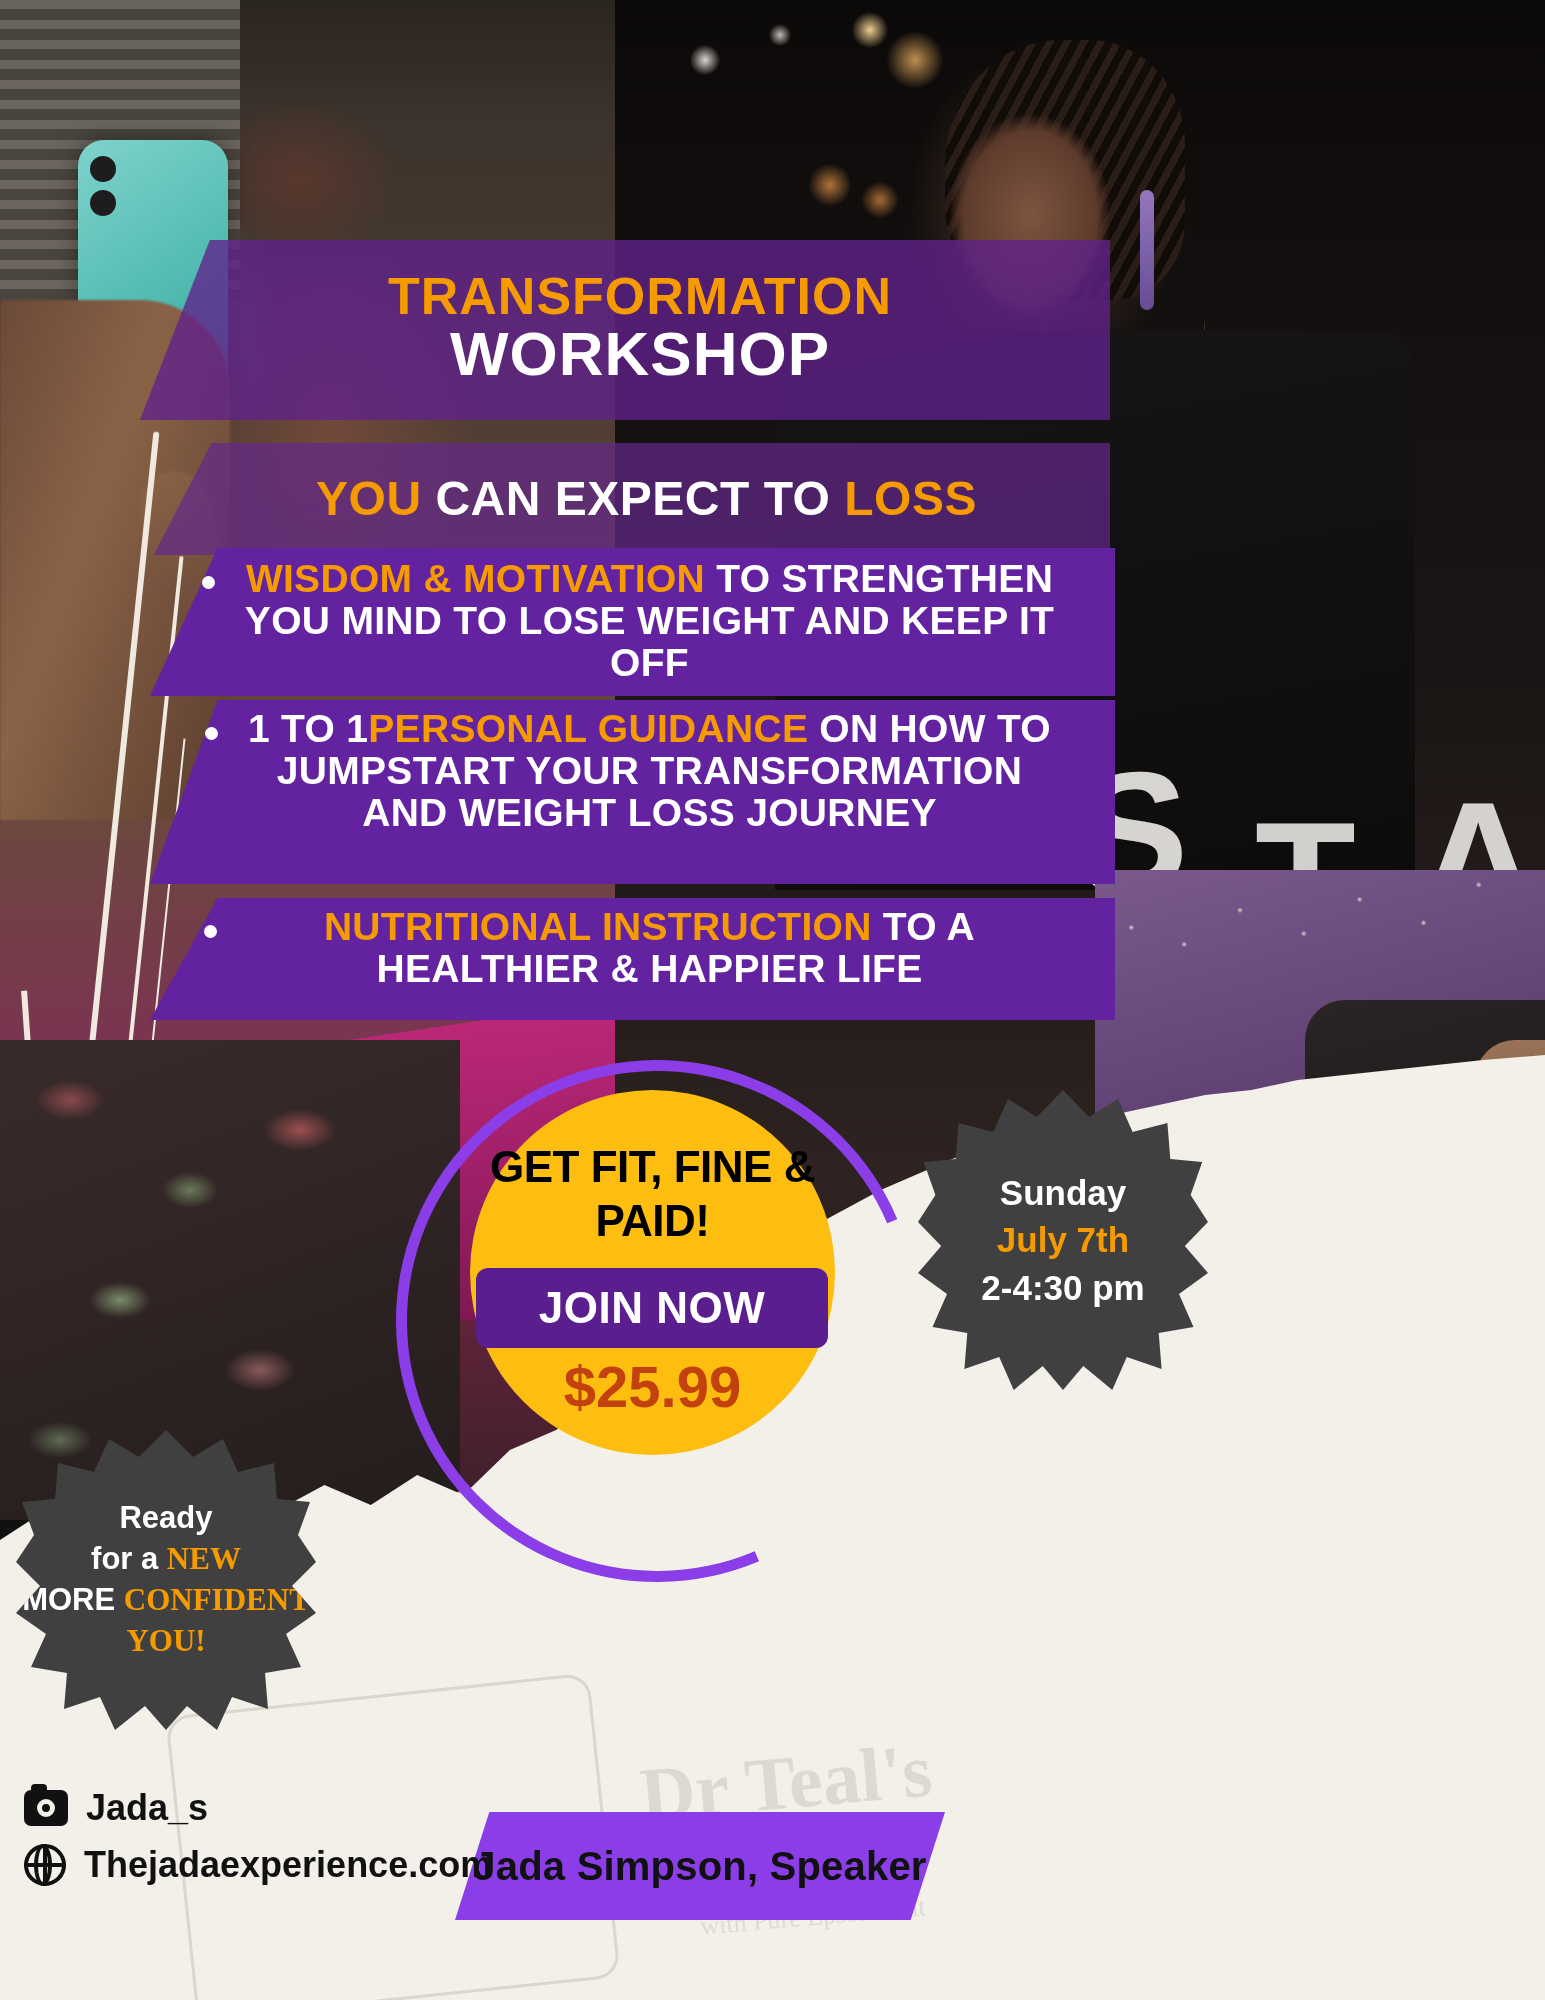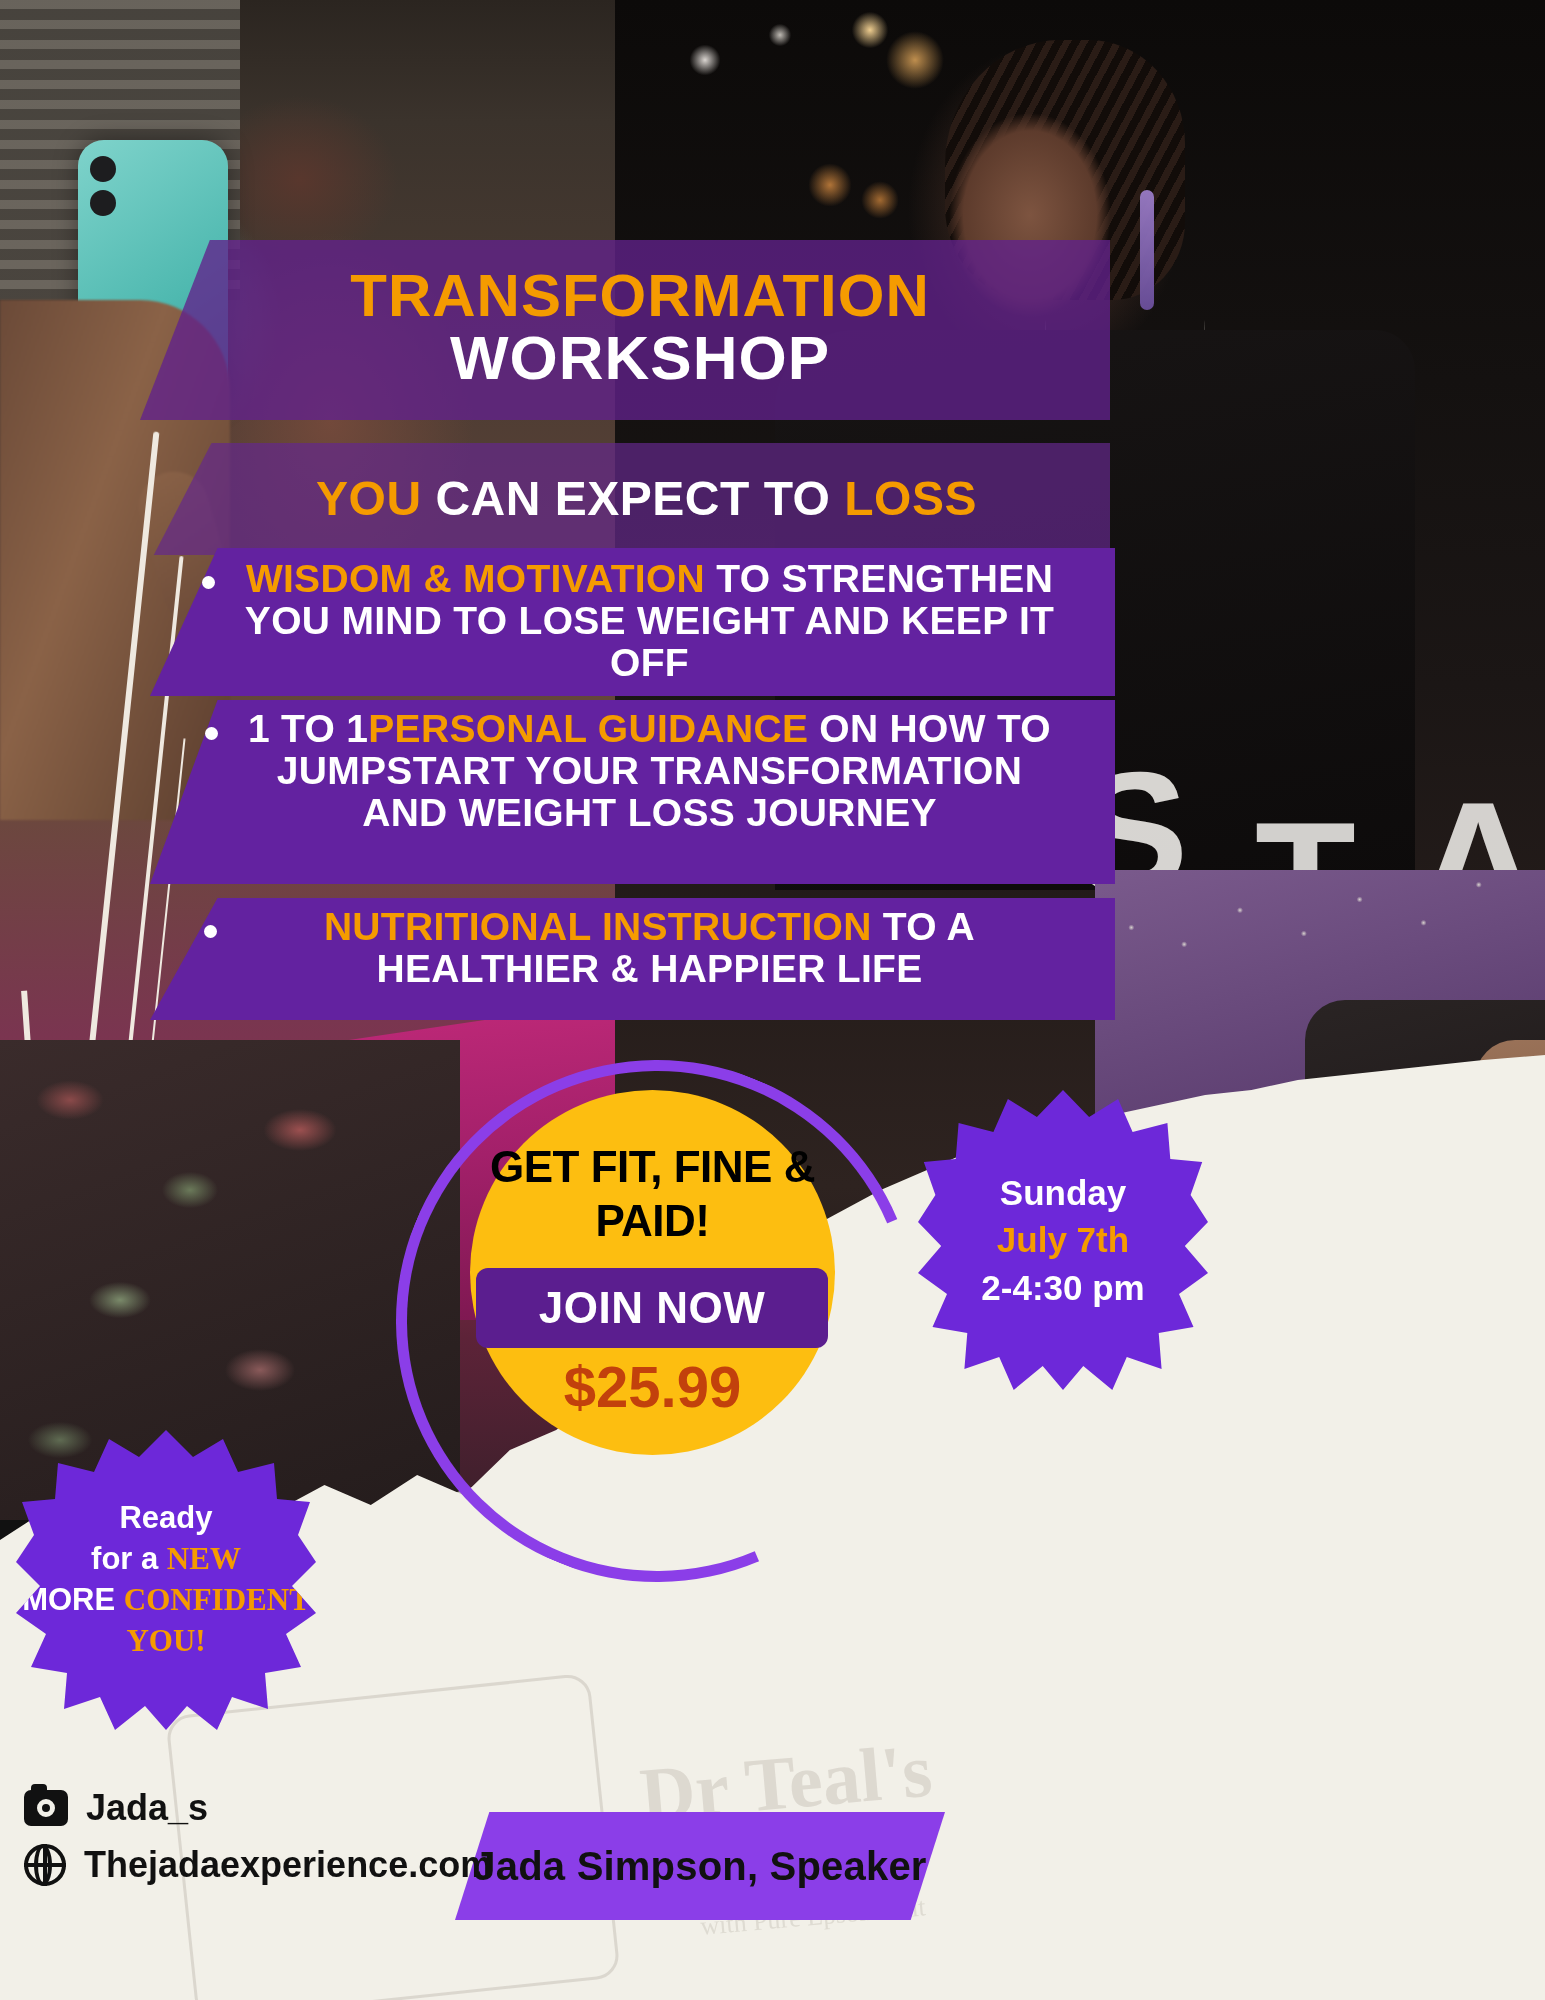--- a/index.html
+++ b/index.html
@@ -169,21 +169,21 @@
     color:#fff;text-align:center;
     font-weight:900;letter-spacing:.5px;
     display:flex;flex-direction:column;justify-content:center;align-items:center;
   }
   .title-banner{
     left:140px;top:240px;width:970px;height:180px;
     background:rgba(98,33,140,.78);
     clip-path:polygon(7.2% 0%, 100% 0%, 100% 100%, 0% 100%);
     padding:6px 30px 10px 60px;box-sizing:border-box;
   }
-  .t-line1{font-size:60px;line-height:1.0;color:#F59B00;letter-spacing:1px;white-space:nowrap;}
+  .t-line1{font-size:52px;line-height:1.0;color:#F59B00;letter-spacing:1px;white-space:nowrap;}
   .t-line2{font-size:62px;line-height:1.02;color:#ffffff;letter-spacing:1px;}
 
   .expect-banner{
     left:148px;top:443px;width:962px;height:112px;
     background:rgba(100,40,140,.70);
     clip-path:polygon(6.6% 0%, 100% 0%, 100% 100%, 0.6% 100%);
     padding:0 20px 0 55px;box-sizing:border-box;
   }
   .expect-txt{font-size:48px;line-height:1;white-space:nowrap;}
   .or{color:#F59B00;}
@@ -212,21 +212,21 @@
   .bullet-txt{
     font-weight:900;color:#fff;font-size:39px;line-height:1.08;letter-spacing:.3px;
   }
   .bullet-dot{
     position:absolute;width:13px;height:13px;border-radius:50%;background:#fff;
   }
 
   
   .starburst{
     position:absolute;
-    background:#6d28d9;
+    background:#404040;
     display:flex;flex-direction:column;justify-content:center;align-items:center;
     text-align:center;color:#fff;
     font-family:"Liberation Sans",sans-serif;font-weight:700;
     clip-path:polygon(
       50% 0%, 59% 9%, 69% 3%, 74% 14%, 86% 11%, 87% 23%, 98% 24%, 94% 35%,
       100% 44%, 92% 52%, 100% 61%, 90% 68%, 95% 79%, 83% 81%, 84% 93%,
       72% 89%, 67% 100%, 57% 92%, 50% 100%, 43% 92%, 33% 100%, 28% 89%,
       16% 93%, 17% 81%, 5% 79%, 10% 68%, 0% 61%, 8% 52%, 0% 44%, 6% 35%,
       2% 24%, 13% 23%, 14% 11%, 26% 14%, 31% 3%, 41% 9%);
   }

